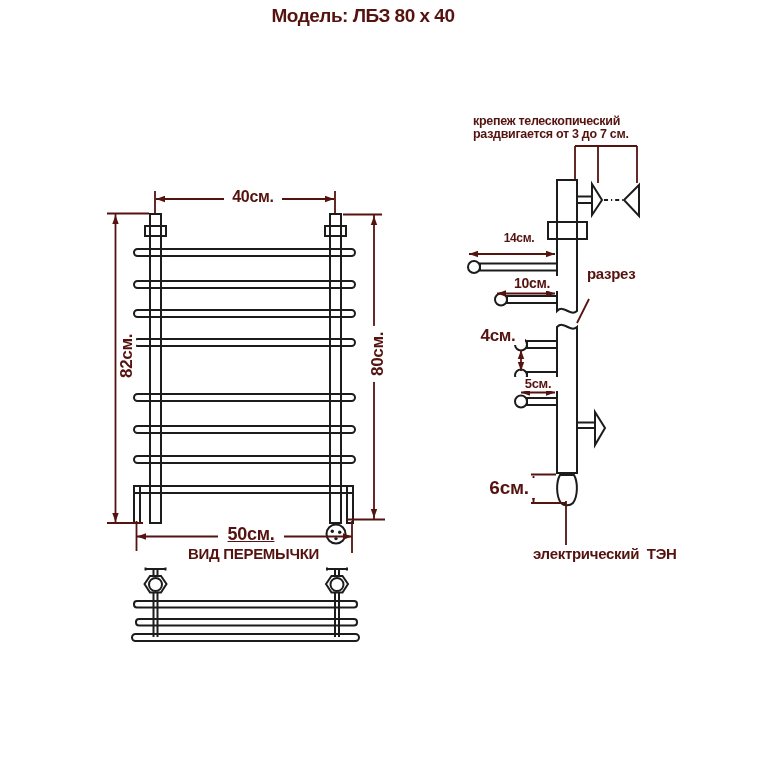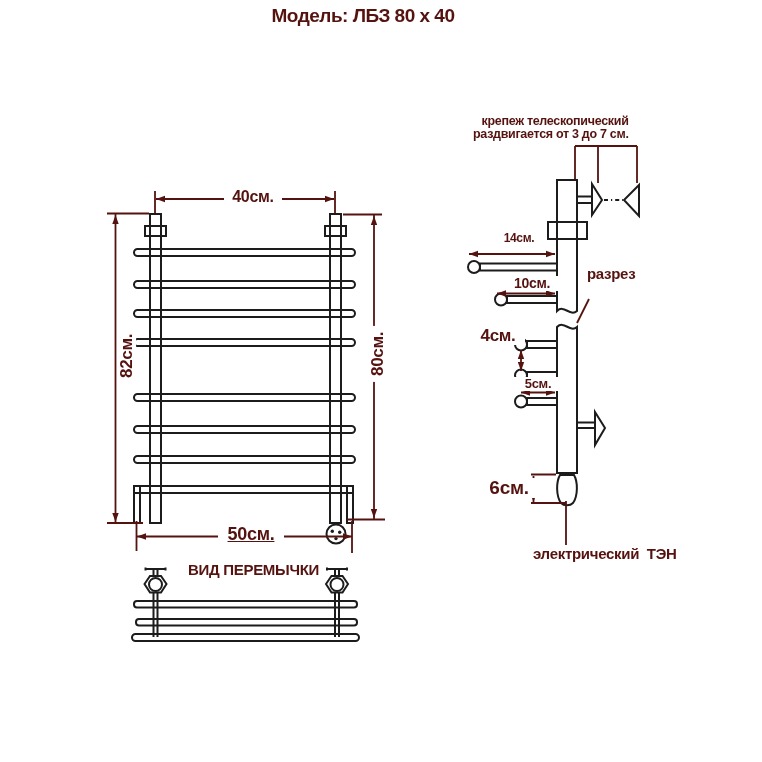--- a/index.html
+++ b/index.html
@@ -13,30 +13,30 @@
     font-family:"Liberation Sans",sans-serif;overflow:hidden;padding-left:28px;
   }
   #draw{position:absolute;left:0;top:0;}
   .blk{stroke:var(--line);fill:none;stroke-width:2;}
   .blkf{stroke:var(--line);fill:#fff;stroke-width:2;}
   .dot{fill:var(--line);stroke:none;}
   .red{stroke:var(--accent);fill:none;stroke-width:1.8;}
   .redf{fill:var(--accent);stroke:none;}
   .lbl{
     position:absolute;color:var(--accent);font-weight:bold;white-space:nowrap;
-    letter-spacing:-0.3px;line-height:1.05;text-align:right;
+    letter-spacing:-0.3px;line-height:1.05;
   }
   .dim{background:#fff;padding:0 2px;text-align:center;}
   .vert{transform:rotate(-90deg);transform-origin:center;}
   #page-title{left:255px;top:6px;width:216px;text-align:center;font-size:19px;letter-spacing:-0.5px;}
   #lbl40{left:224px;top:189px;width:54px;font-size:16px;}
   #lbl82{left:99px;top:347px;width:52px;font-size:17px;}
   #lbl80{left:350px;top:345px;width:52px;font-size:17px;}
   #lbl50{left:218px;top:525px;width:62px;font-size:18px;text-decoration:underline;}
-  #lblcross{left:188px;top:562px;width:130px;text-align:center;font-size:15px;}
+  #lblcross{left:188px;top:546px;width:130px;text-align:center;font-size:15px;}
   #note-mount{left:473px;top:115px;font-size:12.5px;}
   #lbl14{left:493px;top:232px;width:48px;font-size:12px;}
   #lbl10{left:506px;top:276px;width:48px;font-size:14px;}
   #lblrazrez{left:587px;top:266px;font-size:15px;}
   #lbl4{left:471px;top:327px;width:50px;font-size:17px;}
   #lbl5{left:514px;top:377px;width:44px;font-size:13px;}
   #lbl6{left:481px;top:478px;width:52px;font-size:19px;}
   #note-heater{left:487px;top:545px;font-size:15px;line-height:1.17;margin-left:46px;}
 </style>
 </head>

